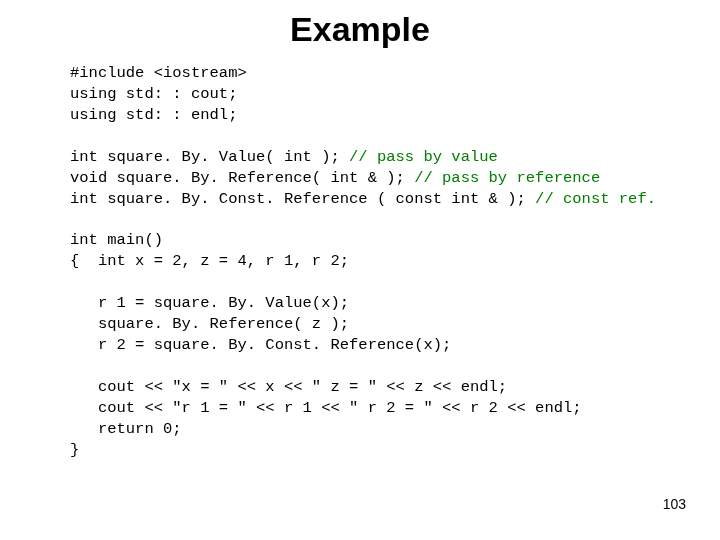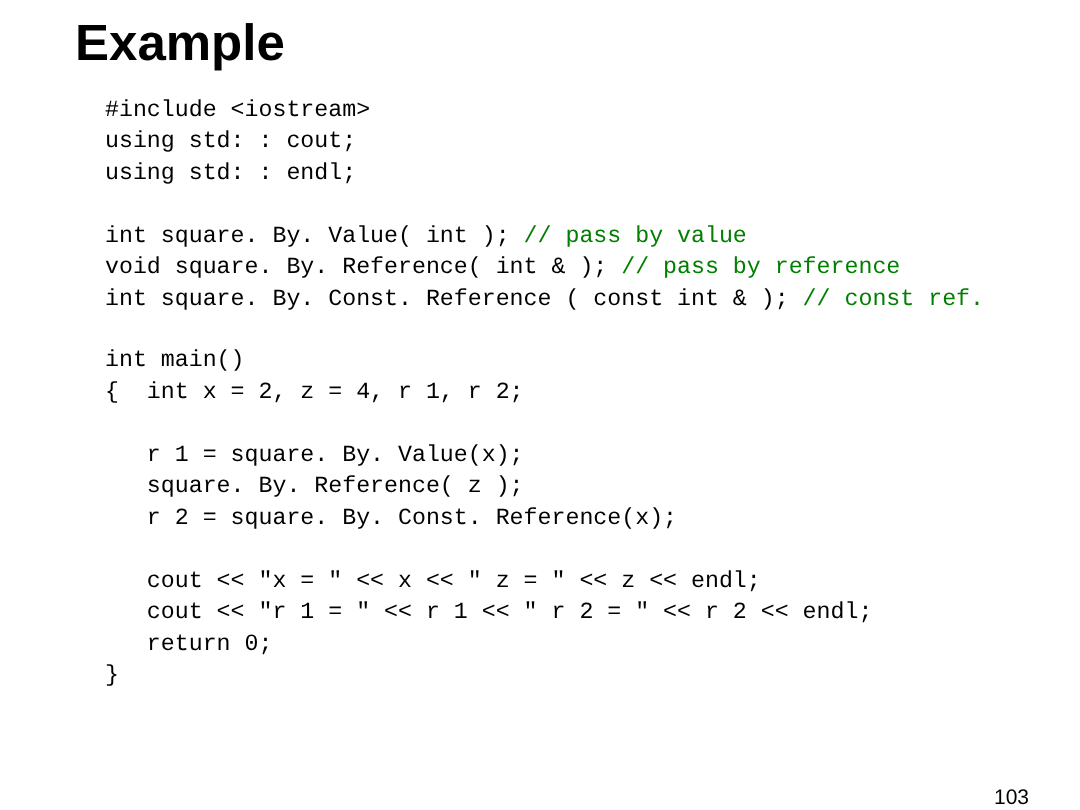--- a/index.html
+++ b/index.html
@@ -17,37 +17,38 @@
     height: 540px;
     position: relative;
     padding: 10px 50px 0 50px;
     box-sizing: border-box;
   }
   .title {
     font-family: "Arial Black", Arial, sans-serif;
     font-weight: 900;
     font-size: 34px;
     color: #000;
+    text-align: center;
     margin: 0 0 14px 0;
     letter-spacing: 0px;
   }
   .code {
     font-family: "Courier New", monospace;
     font-size: 15.5px;
     line-height: 1.35;
     color: #000;
     white-space: pre;
     margin-left: 20px;
   }
   .comment {
     color: #007f00;
   }
   .page-num {
     position: absolute;
-    bottom: 1px;
+    bottom: 28px;
     right: 34px;
     font-family: Arial, sans-serif;
     font-size: 14px;
     color: #000;
   }
 </style>
 </head>
 <body>
 
 <div class="slide">

